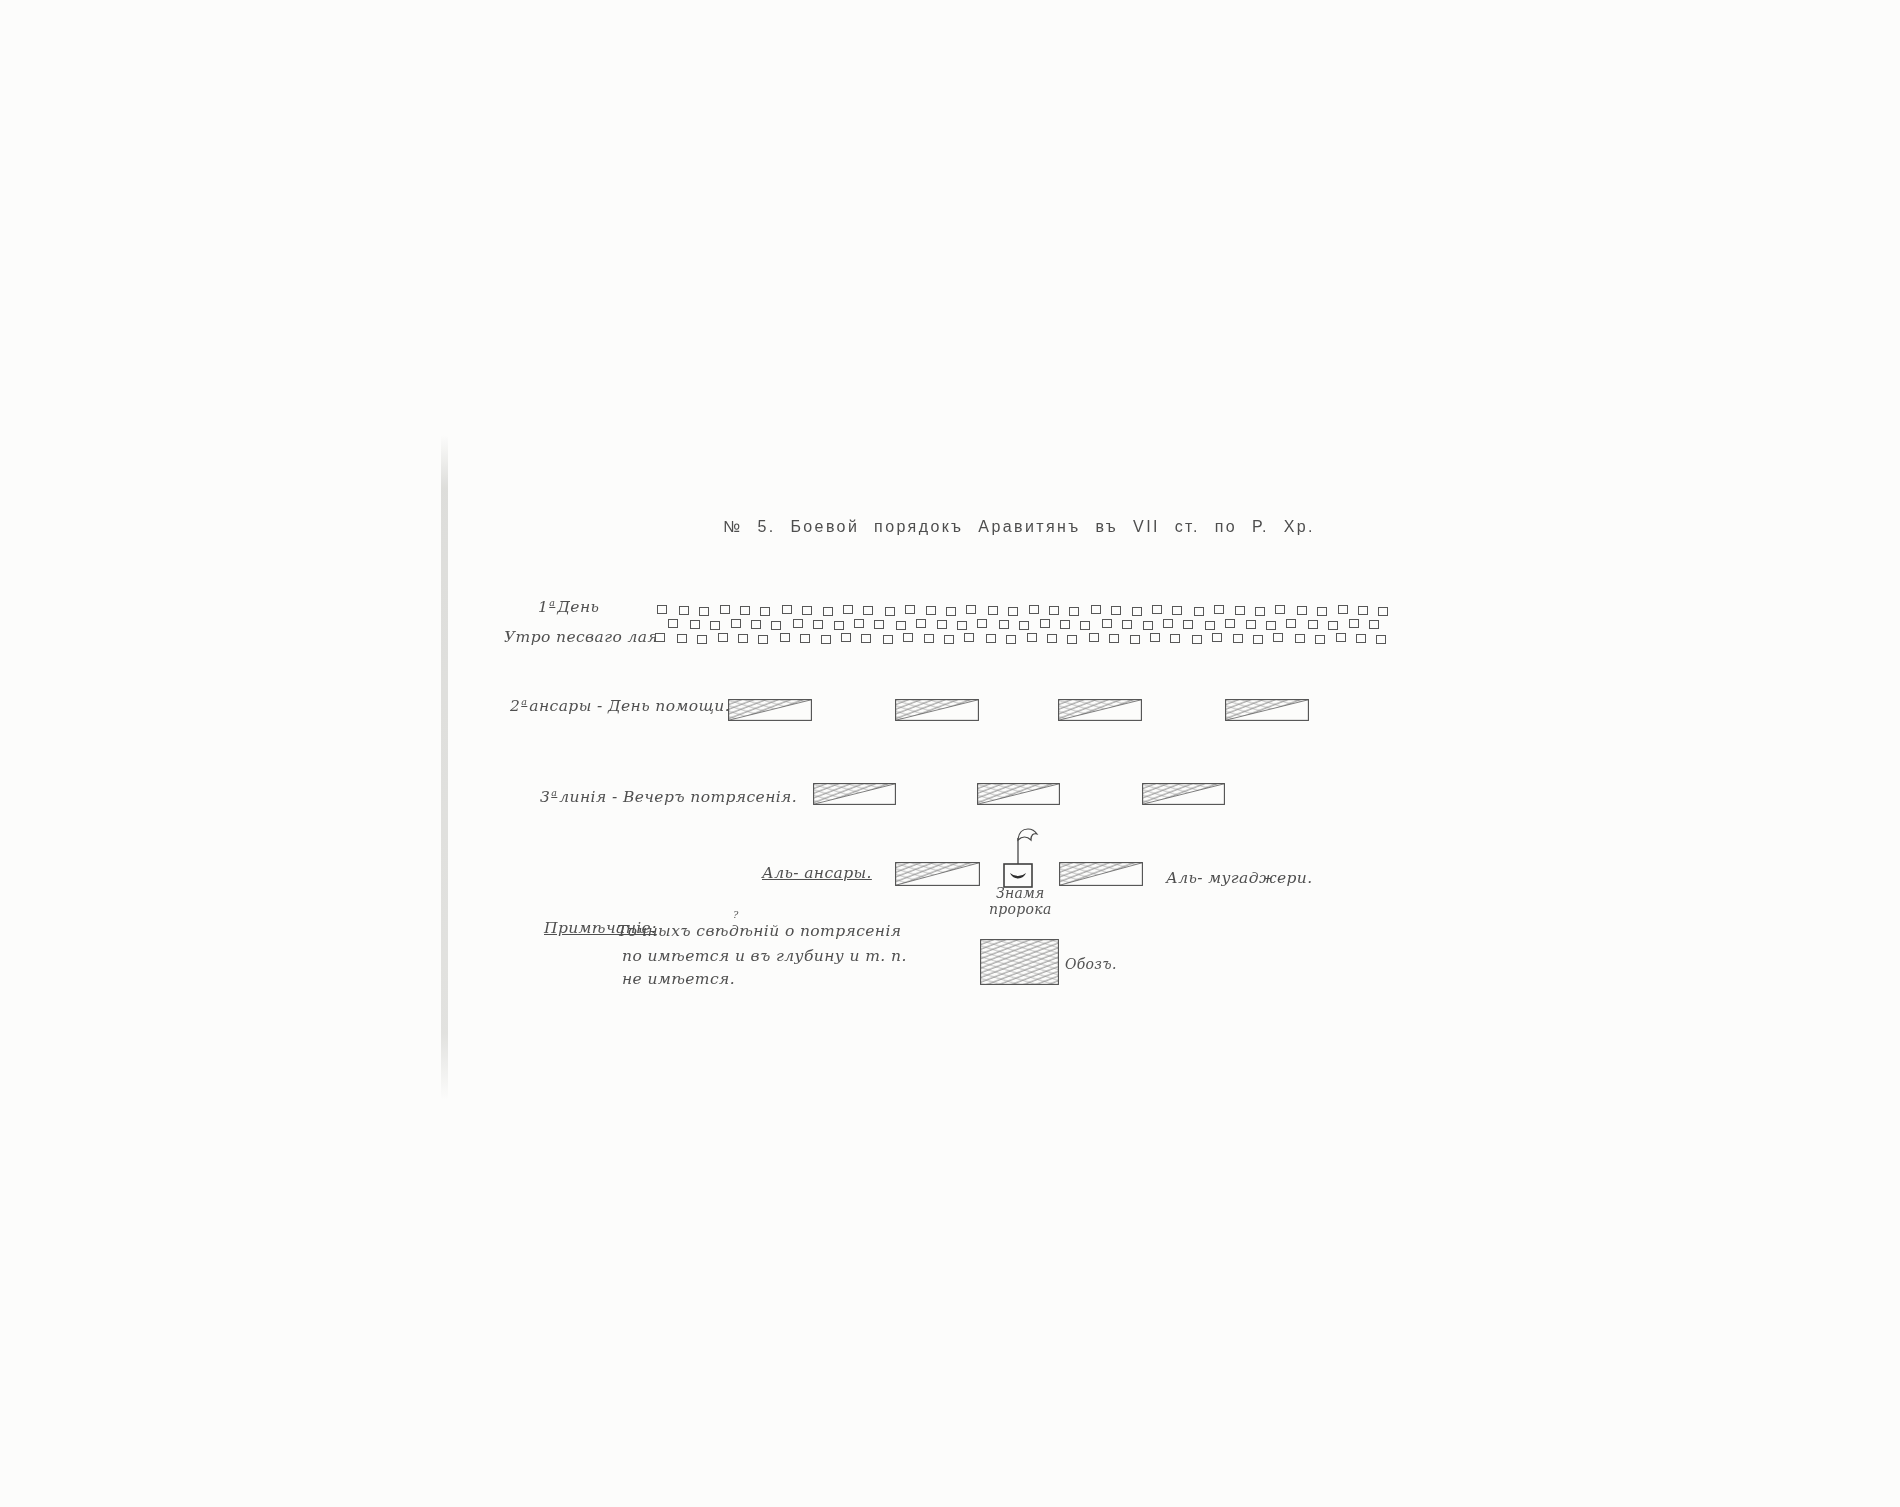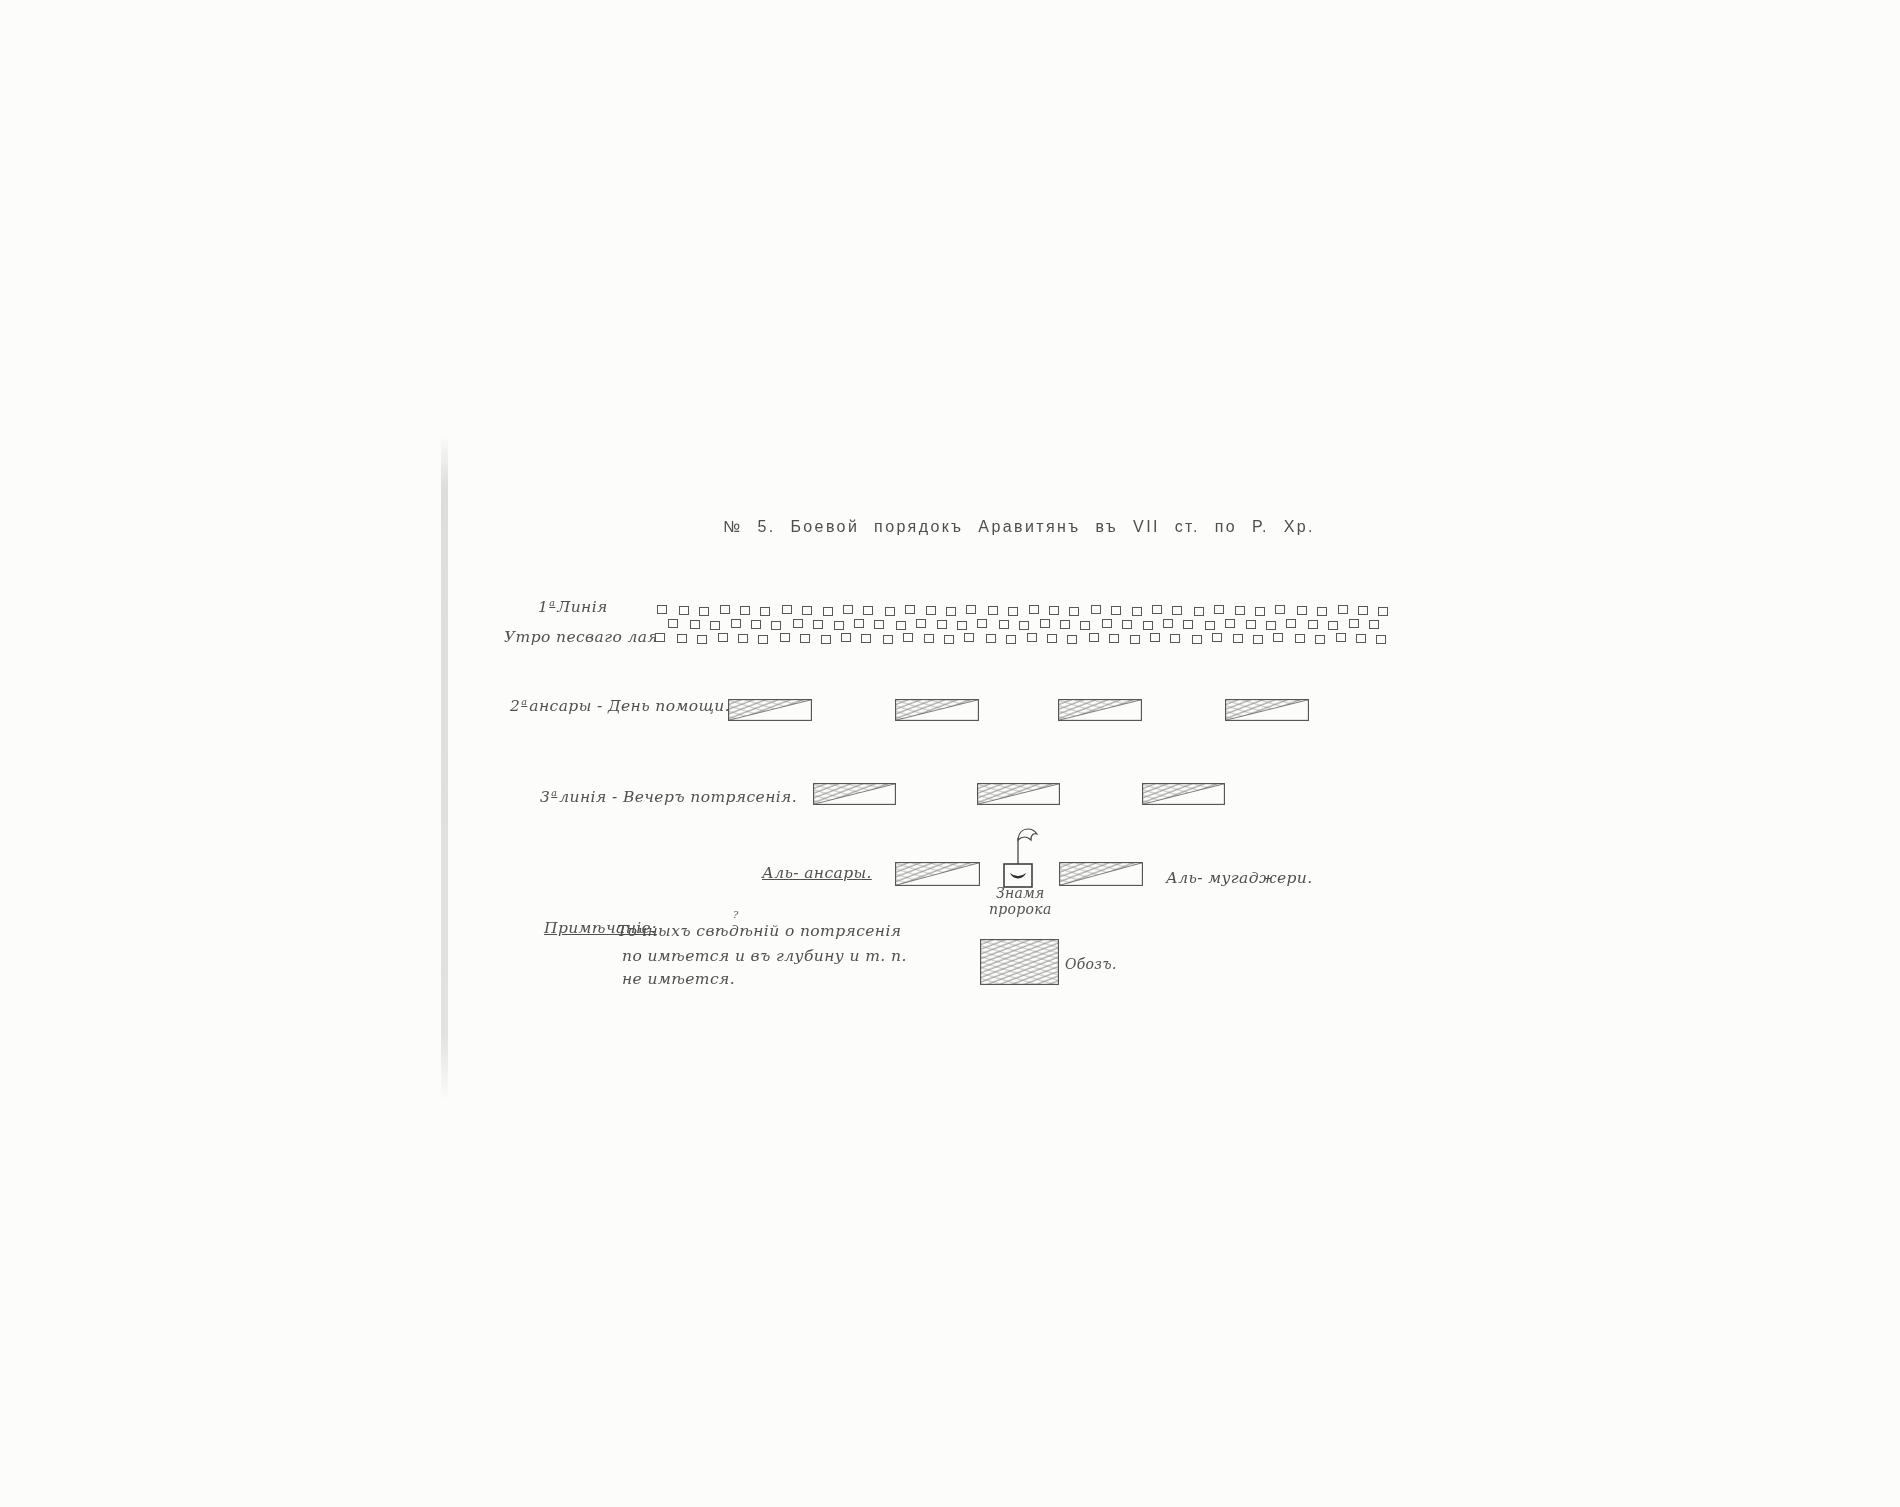--- a/index.html
+++ b/index.html
@@ -27,21 +27,21 @@
 </head>
 <body>
 
 <div id="canvas">
 
   <div id="crease"></div>
 
   <div class="abs title" style="left:723px;top:518px;">№ 5.  Боевой  порядокъ  Аравитянъ  въ VII ст. по Р. Хр.</div>
 
   <div class="abs hw" style="left:538px;top:597px;">
-    <span>1</span><span class="sup">а</span><span>Линія</span>
+    <span>1</span><span class="sup">а</span><span>День</span>
   </div>
   <div class="abs hw" style="left:504px;top:628px;">Утро песваго лая.</div>
 
   <div id="squares-host">
       <div class="sqrow" style="left: 657px; top: 606px;">
         <div class="sq" style="left: 0px; top: -0.8px;"></div>
         <div class="sq" style="left: 21.65px; top: 0px;"></div>
         <div class="sq" style="left: 41.55px; top: 0.8px;"></div>
         <div class="sq" style="left: 63.2px; top: -0.8px;"></div>
         <div class="sq" style="left: 83.1px; top: 0px;"></div>

